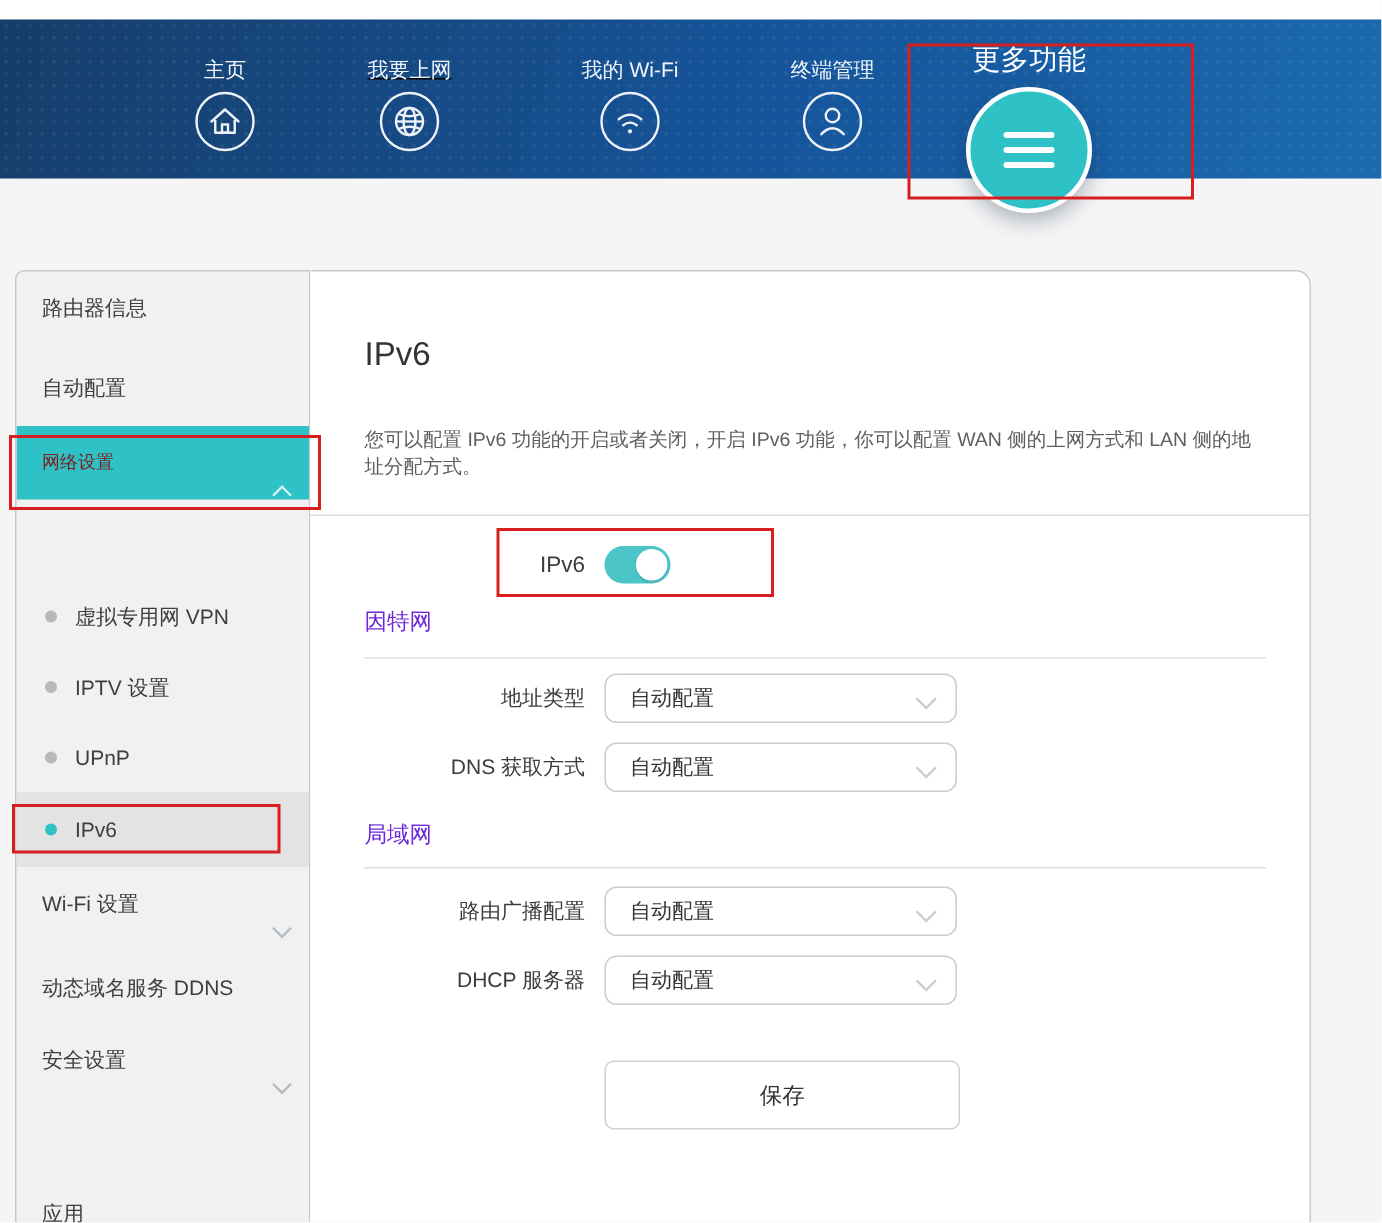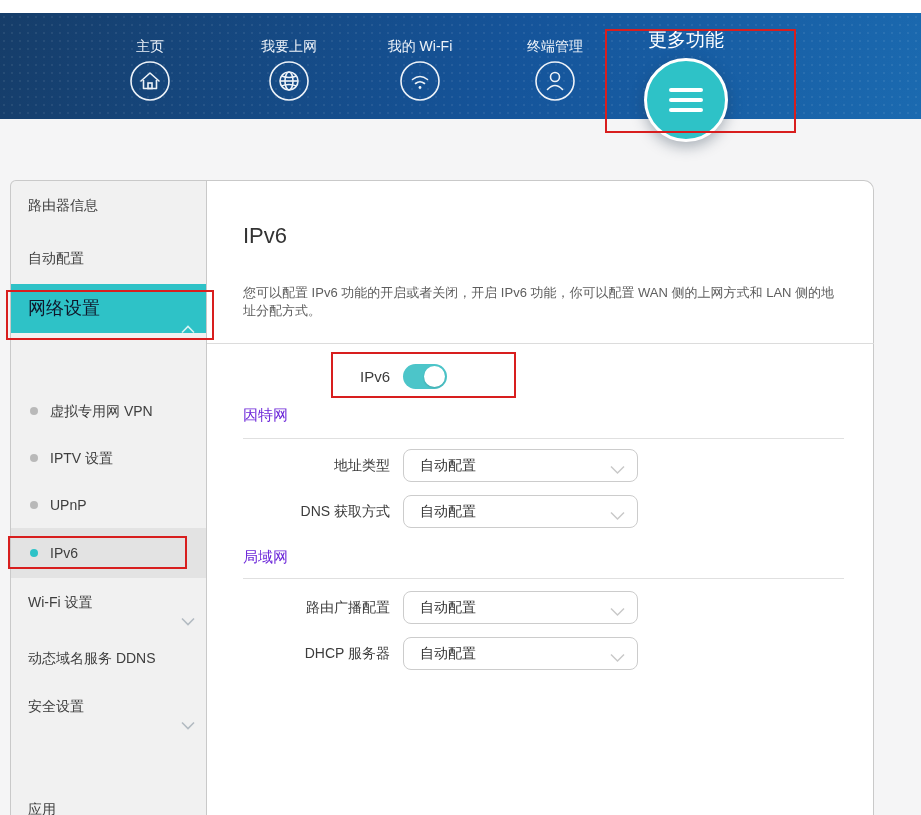--- a/index.html
+++ b/index.html
@@ -55,21 +55,21 @@
     font-size:14px;color:#3e3e3e;padding-left:17px;box-sizing:border-box;cursor:pointer;
   }
   .side-item.sub{padding-left:39px;}
   .bullet{
     position:absolute;left:19px;top:50%;margin-top:-4px;width:8px;height:8px;border-radius:50%;
     background:#b9b9b9;
   }
   .bullet.teal{background:#2ec2c7;}
   .side-chevron{position:absolute;right:11px;top:50%;margin-top:-5px;}
   .side-selected-parent{
-    background:#2ec2c7;color:#0f172a;font-size:18px;height:49px;line-height:49px;
+    background:#2ec2c7;color:#7f1d1d;font-size:12px;height:49px;line-height:49px;
   }
   .side-selected-sub{background:#e3e3e3;}
   
   .panel{
     position:absolute;left:207px;top:180px;width:667px;height:635px;
     background:#ffffff;border-top:1px solid #c9c9c9;border-right:1px solid #c9c9c9;
     border-radius:0 10px 0 0;box-sizing:border-box;
   }
   .page-title{position:absolute;left:36px;top:42px;font-size:22px;color:#333333;}
   .page-desc{position:absolute;left:36px;top:103px;width:600px;font-size:13px;color:#5e5e5e;line-height:18px;}
@@ -117,21 +117,21 @@
     <div class="nav-icon">
       <svg width="42" height="42" viewBox="0 0 42 42" fill="none" stroke="#edf2f8" stroke-width="1.6">
         <circle cx="21" cy="21" r="19"></circle>
         <path d="M12 21 L21 13 L30 21" fill="none" stroke-linecap="round" stroke-linejoin="round"></path>
         <path d="M14.5 20 V28.5 H27.5 V20" fill="none" stroke-linejoin="round"></path>
         <rect x="19" y="23" width="4" height="5.5" fill="none"></rect>
       </svg>
     </div>
   </div>
 
-  <div class="nav-item" style="left:224px;top:25px;">
+  <div class="nav-item" style="left:208px;top:25px;text-decoration:underline;">
     <div class="nav-label">我要上网</div>
     <div class="nav-icon">
       <svg width="42" height="42" viewBox="0 0 42 42" fill="none" stroke="#edf2f8" stroke-width="1.6">
         <circle cx="21" cy="21" r="19"></circle>
         <circle cx="21" cy="21" r="9"></circle>
         <ellipse cx="21" cy="21" rx="4" ry="9"></ellipse>
         <line x1="12" y1="21" x2="30" y2="21"></line>
         <path d="M13.5 16 Q21 19 28.5 16"></path>
         <path d="M13.5 26 Q21 23 28.5 26"></path>
       </svg>
@@ -296,18 +296,19 @@
   <div class="row-label r4">DHCP 服务器</div>
   <div class="dropdown r4">
     <span class="dd-value">自动配置</span>
     <span class="dd-chevron">
       <svg width="15" height="10" viewBox="0 0 15 10" fill="none" stroke="#c9c9c9" stroke-width="1.5">
         <polyline points="1,1.5 7.5,8 14,1.5"></polyline>
       </svg>
     </span>
   </div>
 
+  <button class="save-btn">保存</button>
 </div>
 
 <div class="anno anno-more"></div>
 <div class="anno anno-network"></div>
 <div class="anno anno-ipv6"></div>
 <div class="anno anno-toggle"></div>
 
 </body></html>

